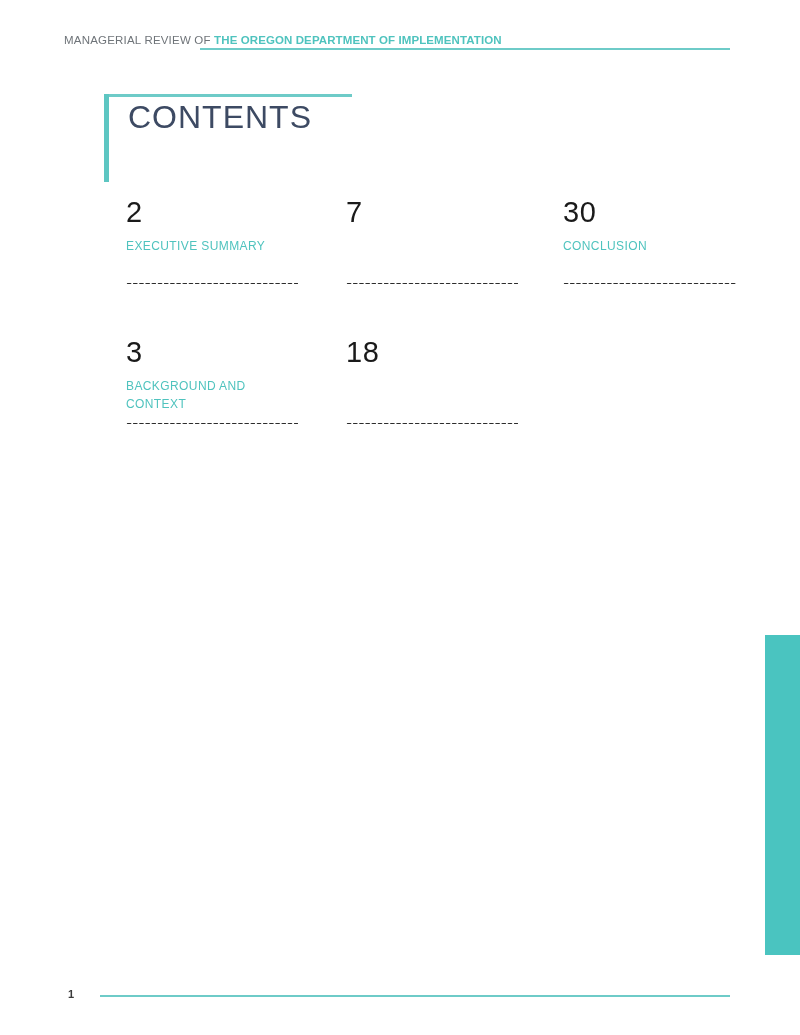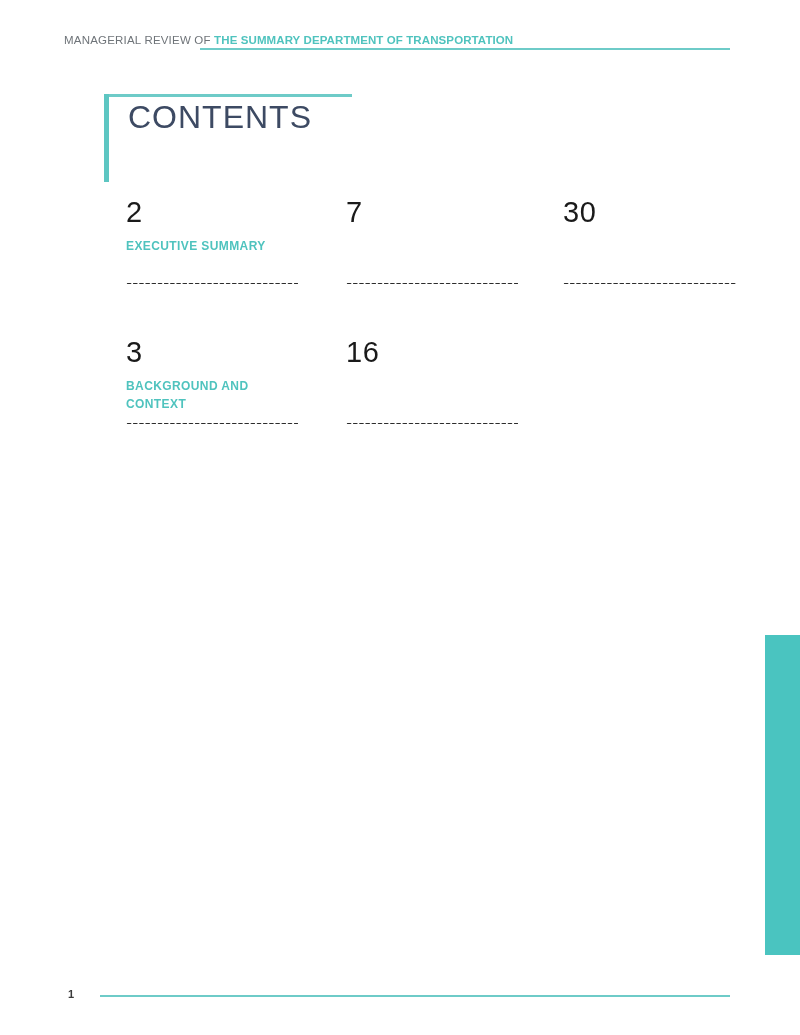--- a/index.html
+++ b/index.html
@@ -109,21 +109,21 @@
   .toc-number {
     font-size: 29px;
     font-weight: 300;
     color: #1a1a1a;
     line-height: 1;
     letter-spacing: 0.5px;
     margin-bottom: 10px;
   }
   .toc-label {
     font-size: 12px;
-    font-weight: bold;
+    font-weight: normal;
     color: #4FC3BE;
     letter-spacing: 0.4px;
     line-height: 1.5;
     text-transform: uppercase;
     min-height: 36px;
   }
   .toc-leader {
     position: absolute;
     top: 84px;
     left: 0;
@@ -170,21 +170,21 @@
     width: 630px;
     height: 1.5px;
     background: #6ECBC8;
   }
 </style>
 </head>
 <body>
 
 <div class="page-header">
   <div class="header-line">
-    <span class="header-pre">MANAGERIAL REVIEW OF </span><span class="header-strong">THE SUMMARY DEPARTMENT OF TRANSPORTATION</span>
+    <span class="header-pre">MANAGERIAL REVIEW OF </span><span class="header-strong">THE OREGON DEPARTMENT OF IMPLEMENTATION</span>
   </div>
   <div class="header-rule"></div>
 </div>
 
 <div class="title-block">
   <div class="title-rule-top"></div>
   <div class="title-bar-left"></div>
   <div class="title-text">CONTENTS</div>
 </div>
 
@@ -195,32 +195,33 @@
       <div class="toc-number">2</div>
       <div class="toc-label">EXECUTIVE SUMMARY</div>
       <div class="toc-leader"></div>
     </div>
     <div class="toc-entry col-1">
       <div class="toc-number">7</div>
       <div class="toc-leader"></div>
     </div>
     <div class="toc-entry col-2">
       <div class="toc-number">30</div>
+      <div class="toc-label">CONCLUSION</div>
       <div class="toc-leader wide"></div>
     </div>
   </div>
 
   <div class="toc-row">
     <div class="toc-entry col-0">
       <div class="toc-number">3</div>
       <div class="toc-label">BACKGROUND AND CONTEXT</div>
       <div class="toc-leader"></div>
     </div>
     <div class="toc-entry col-1">
-      <div class="toc-number">16</div>
+      <div class="toc-number">18</div>
       <div class="toc-leader"></div>
     </div>
   </div>
 
 </div>
 
 <div class="side-block"></div>
 
 <div class="page-footer">
   <div class="footer-number">1</div>

